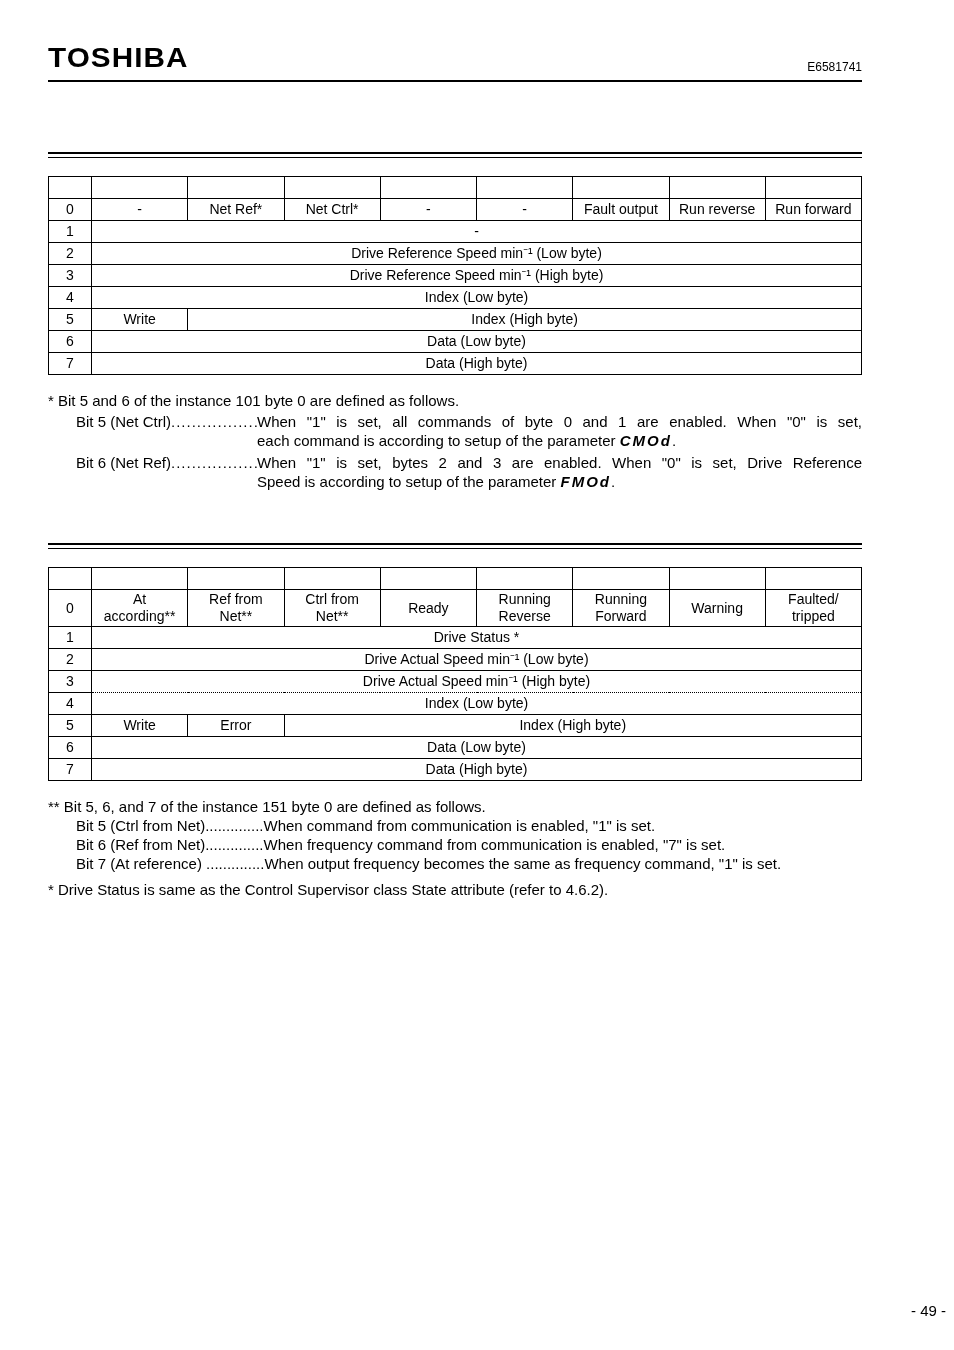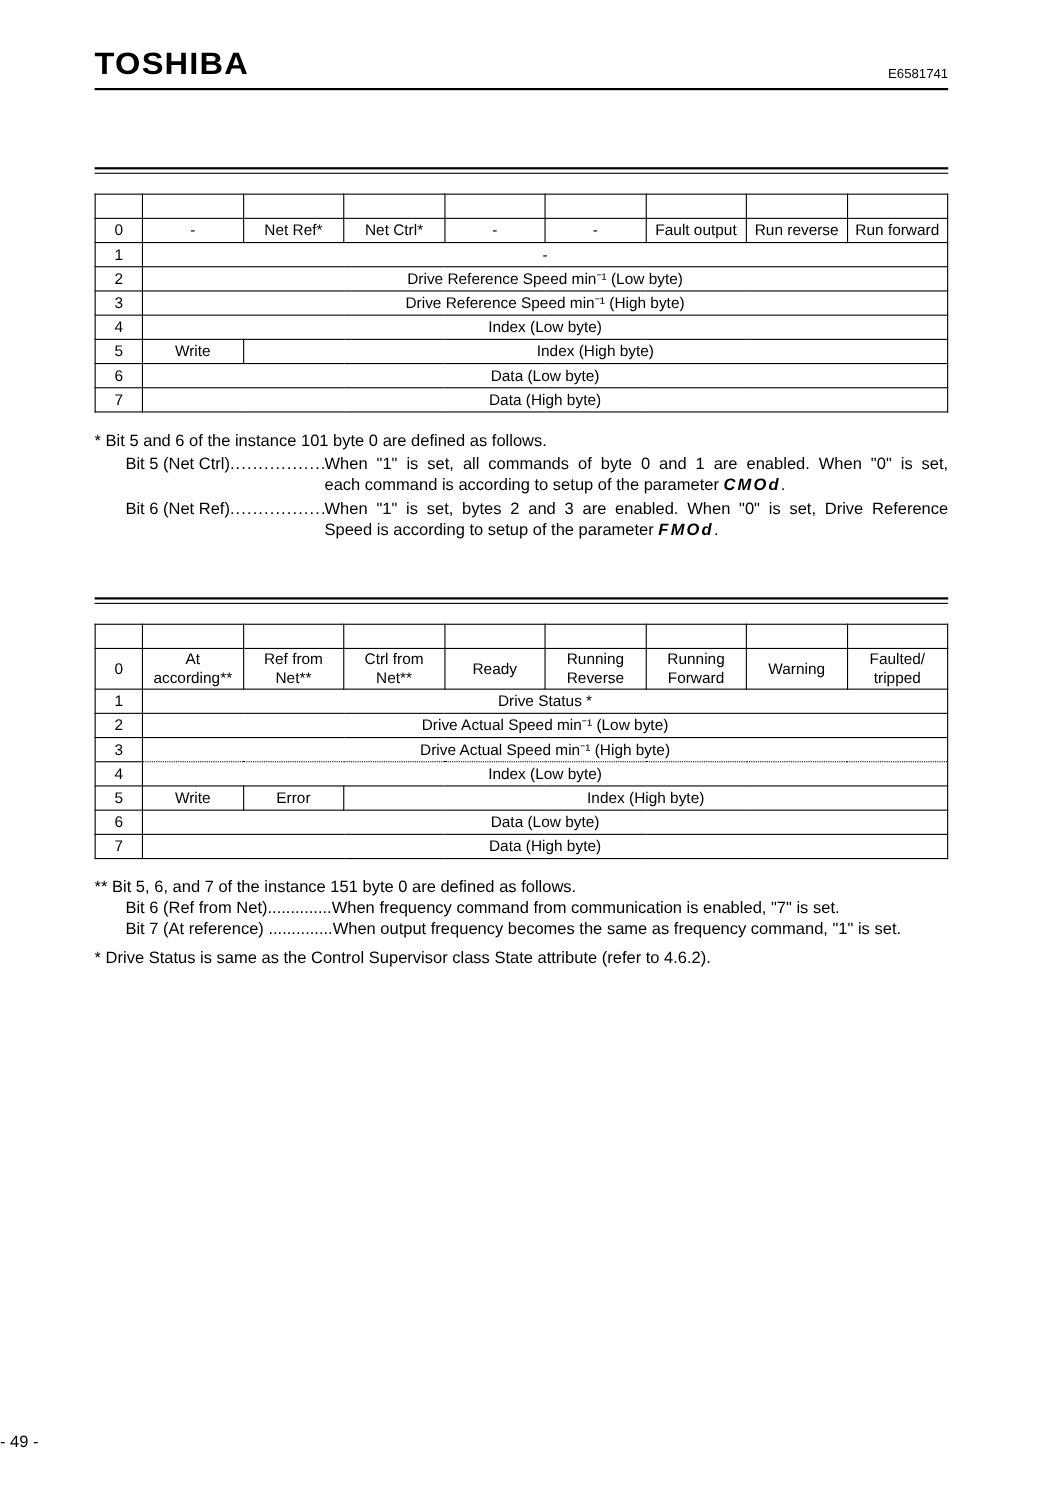--- a/index.html
+++ b/index.html
@@ -7,21 +7,21 @@
     margin: 0;
     padding: 0;
     background: #ffffff;
     font-family: Arial, Helvetica, sans-serif;
     color: #000;
   }
   .page {
     width: 946px;
     height: 1350px;
     box-sizing: border-box;
-    padding: 40px 84px 20px 86px;
+    padding: 40px 84px 20px 48px;
     position: relative;
     font-size: 15px;
     line-height: 1.28;
   }
   .header {
     display: flex;
     justify-content: space-between;
     align-items: flex-end;
     border-bottom: 2px solid #000;
     padding-bottom: 4px;
@@ -88,21 +88,21 @@
     font-style: italic;
     font-weight: bold;
   }
   .spacer-sm { height: 30px; }
   .spacer-md { height: 40px; }
   .footer {
     position: absolute;
     bottom: 30px;
     left: 0;
     width: 100%;
-    text-align: left;
+    text-align: right;
     font-size: 15px;
   }
   .row4 td { border-top-style: dotted !important; }
   .row3 td { border-bottom-style: dotted !important; }
   .narrow { padding-left:2px; padding-right:2px; }
 </style>
 </head>
 <body>
 
 <div class="page">
@@ -248,20 +248,21 @@
     </tr>
     <tr>
       <td class="col-byte">7</td>
       <td colspan="8">Data (High byte)</td>
     </tr>
   </tbody>
     </table>
 
   <div class="notes">
     <p>** Bit 5, 6, and 7 of the instance 151 byte 0 are defined as follows.</p>
+    <p class="bit-line">Bit 5 (Ctrl from Net)..............When command from communication is enabled, "1" is set.</p>
     <p class="bit-line">Bit 6 (Ref from Net)..............When frequency command from communication is enabled, "7" is set.</p>
     <p class="bit-line">Bit 7 (At reference) ..............When output frequency becomes the same as frequency command, "1" is set.</p>
     <p style="margin-top:7px;">* Drive Status is same as the Control Supervisor class State attribute (refer to 4.6.2).</p>
   </div>
 
   <div class="footer">
     <span>- 49 -</span>
   </div>
 </div>
 

